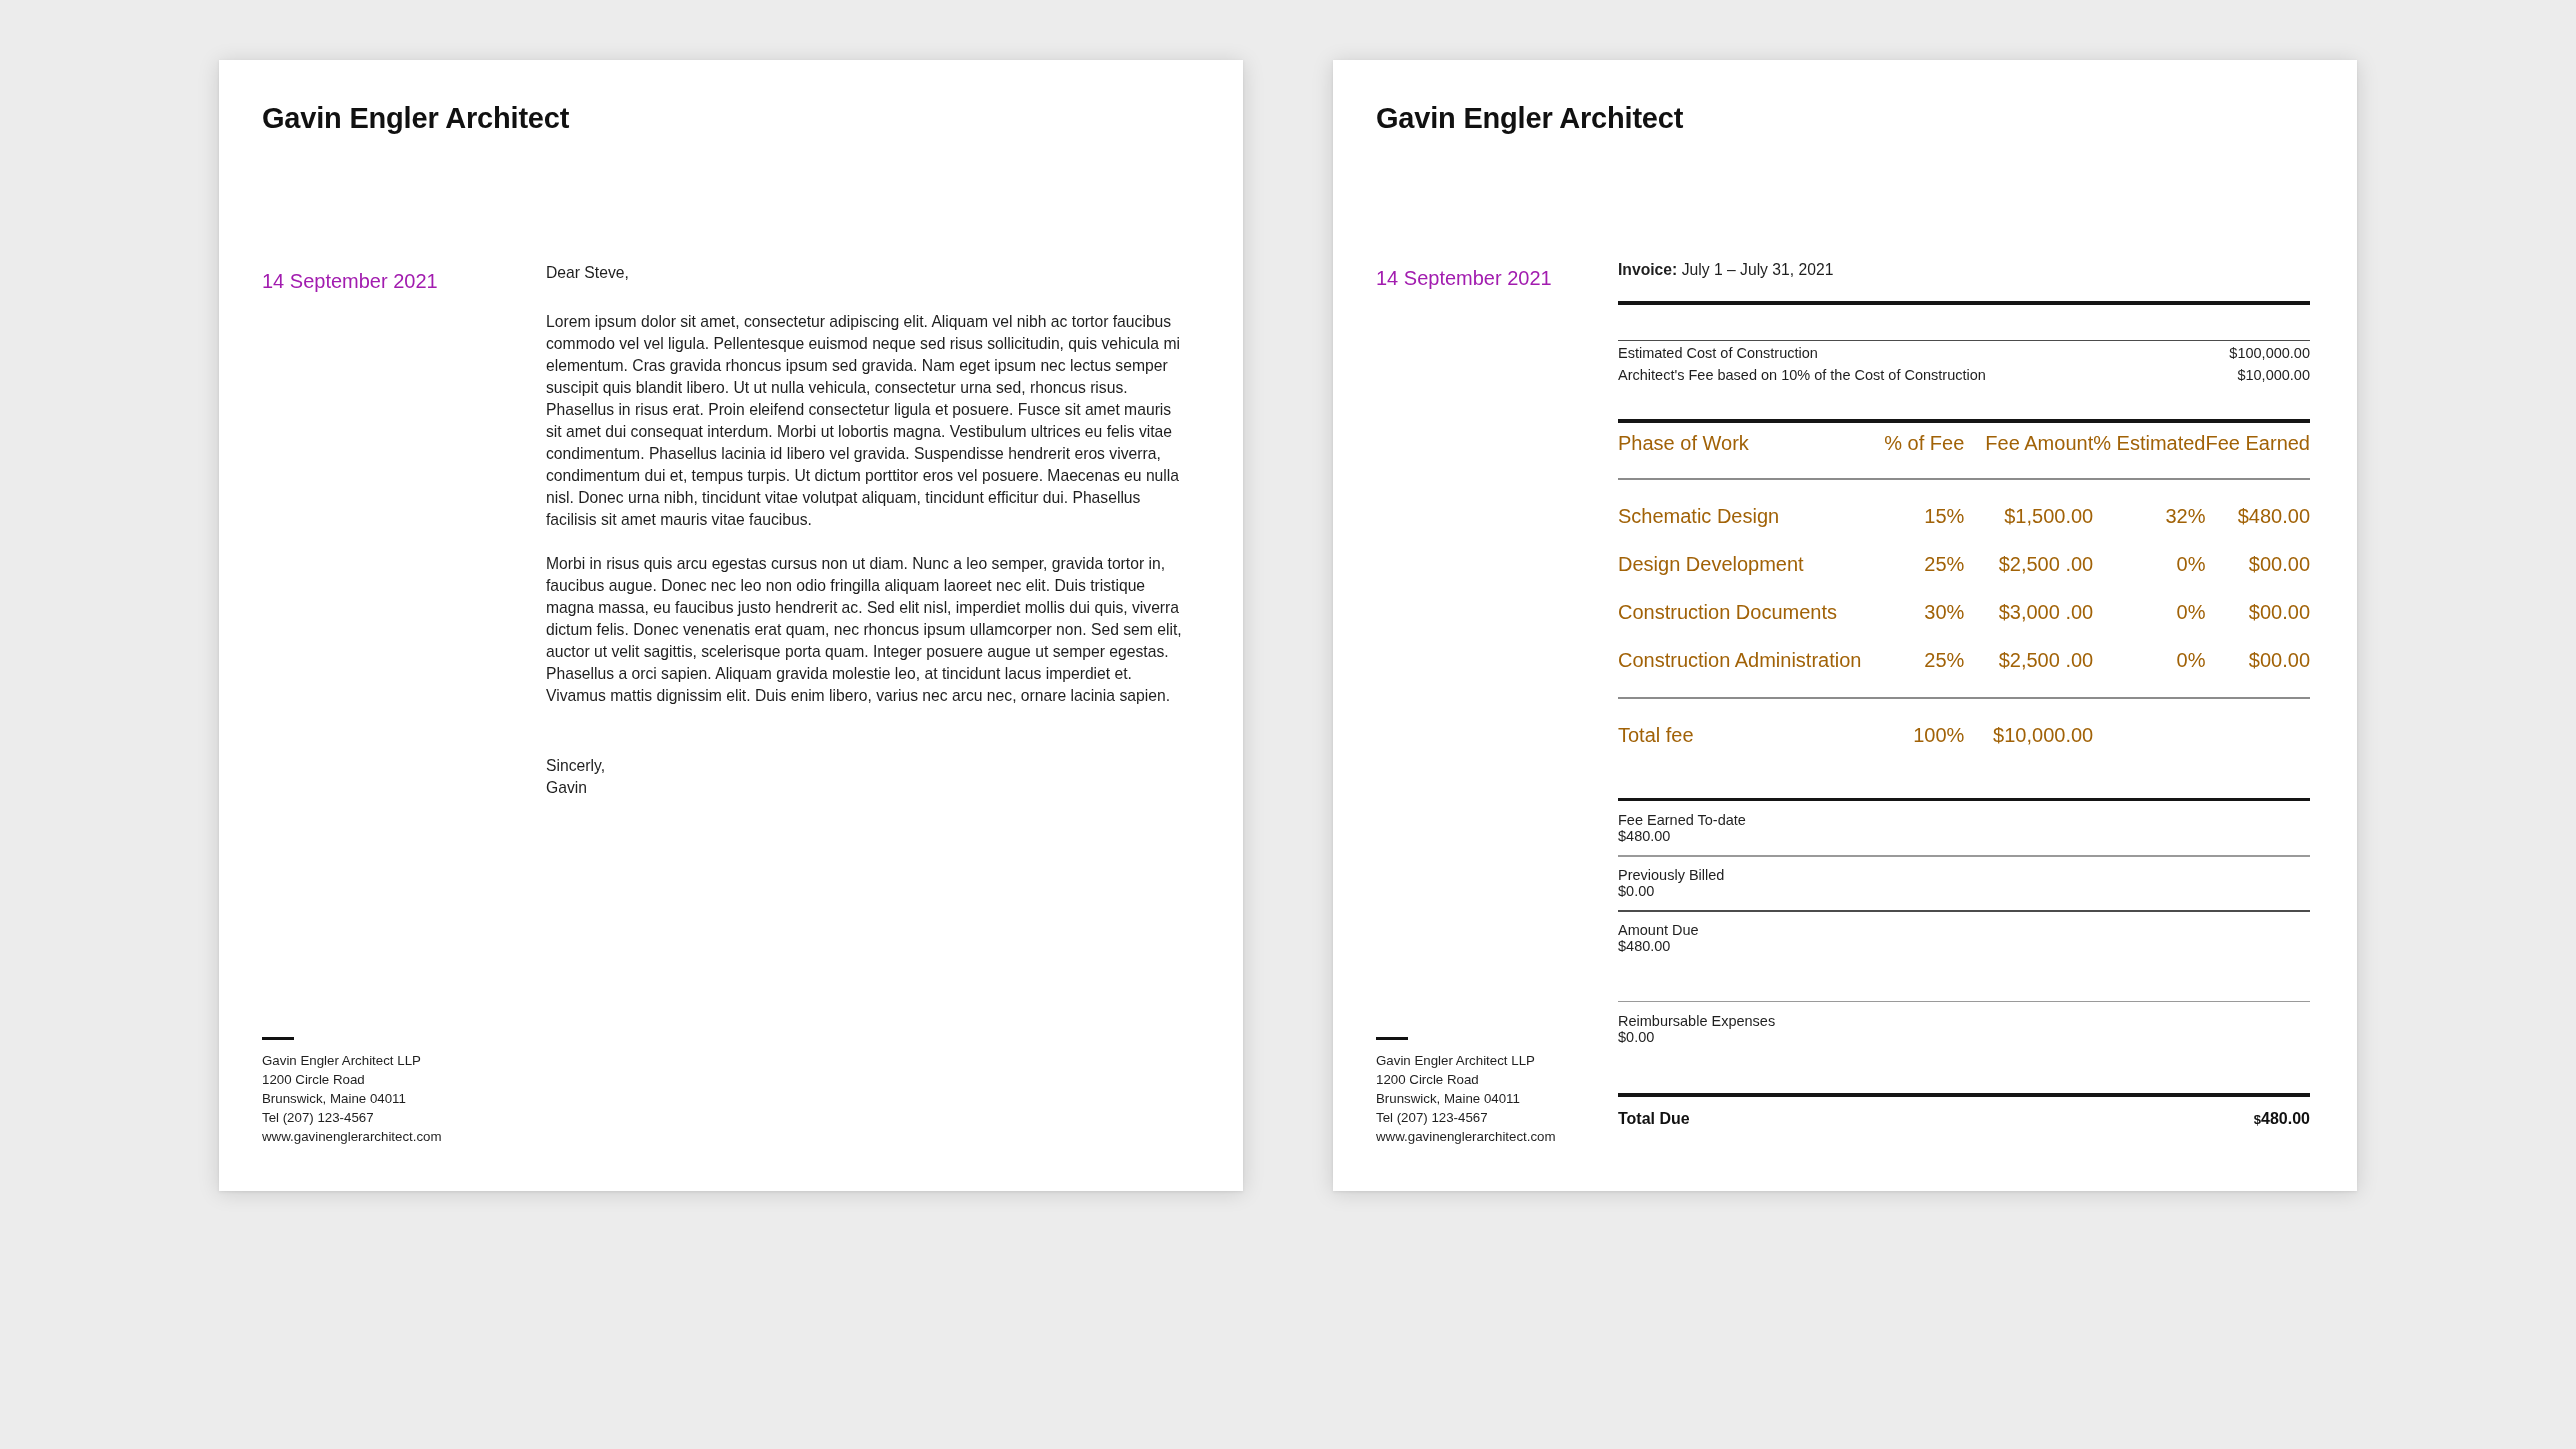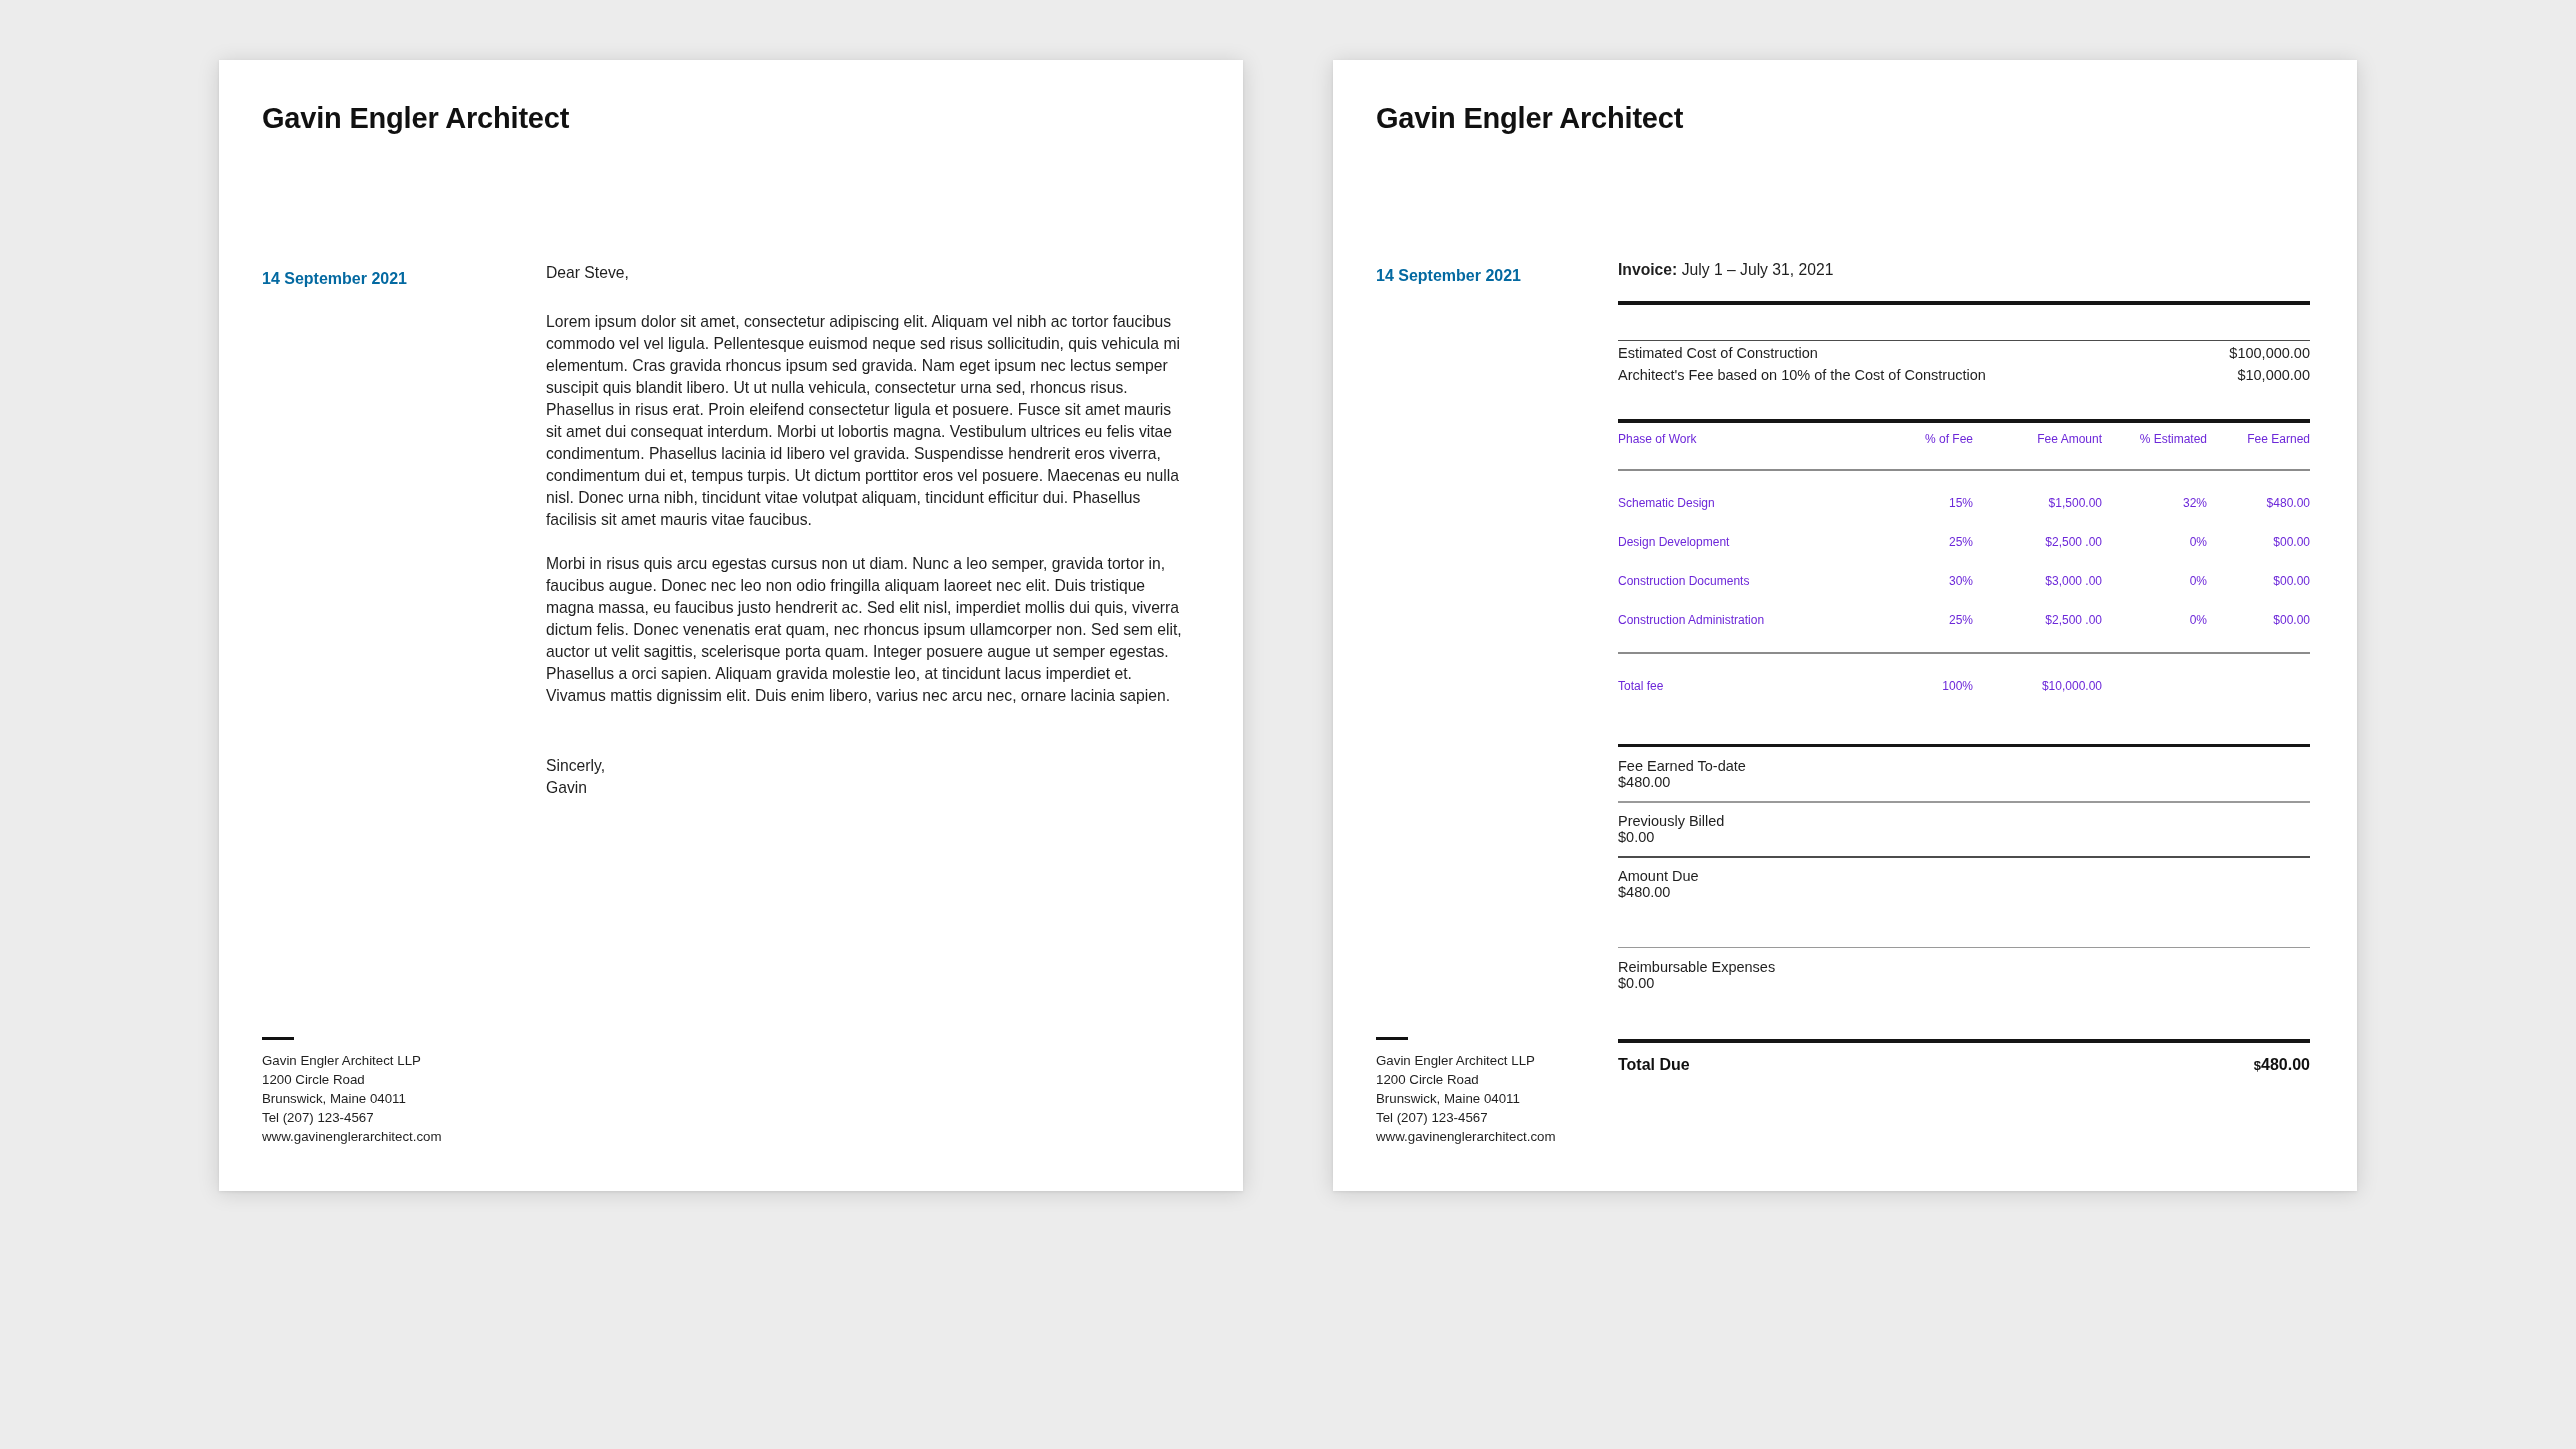--- a/index.html
+++ b/index.html
@@ -44,24 +44,23 @@
     font-size: 29px;
     font-weight: 700;
     letter-spacing: -0.2px;
     color: #111111;
     white-space: nowrap;
   }
 
   .doc-date {
     position: absolute;
     left: 43px;
-    font-size: 16px;
-    color: #0369a1;
-    white-space: nowrap;
-    font-weight: bold;
+    font-size: 20px;
+    color: #a21caf;
+    white-space: nowrap;
   }
   #page-left  .doc-date { top: 210px; }
   #page-right .doc-date { top: 207px; }
 
   
   .letter-body {
     position: absolute;
     left: 327px;
     top: 204px;
     width: 644px;
@@ -144,22 +143,22 @@
     padding-top: 1.6px;
   }
   .cost-row .cost-label { white-space: nowrap; }
   .cost-row .cost-value { white-space: nowrap; }
 
   .phase-block { margin-top: 34px; }
 
   table.phases {
     width: 100%;
     border-collapse: collapse;
-    font-size: 12px;
-    color: #6d28d9;
+    font-size: 20px;
+    color: #a16207;
   }
   table.phases th {
     font-weight: 400;
     text-align: right;
     padding: 8px 0 9.7px 0;
     white-space: nowrap;
   }
   table.phases th.c-name { text-align: left; }
   table.phases td {
     text-align: right;

